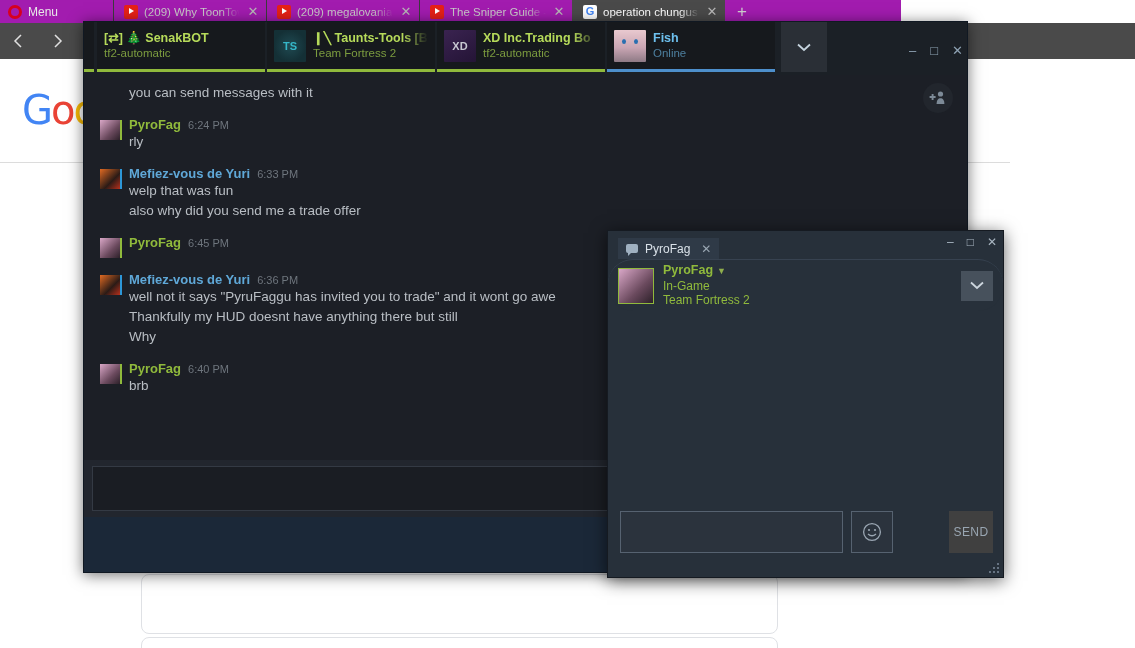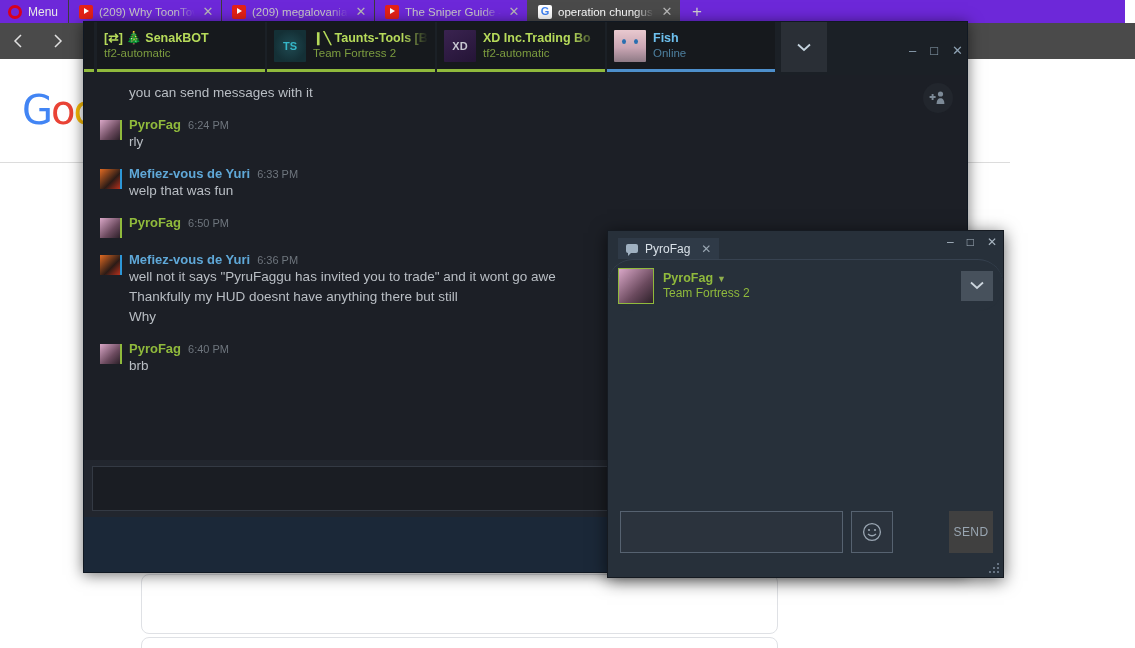--- a/index.html
+++ b/index.html
@@ -6,23 +6,23 @@
   html, body {
     width: 1135px; height: 648px;
     overflow: hidden;
     background: #ffffff;
     font-family: "Liberation Sans", sans-serif;
   }
   #root { position: relative; width: 1135px; height: 648px; }
 
   
   .browser-chrome {
-    position: absolute; left: 0; top: 0; width: 1125px; height: 23px;
-    background: #6d28d9;
-    display: flex; align-items: stretch;
+    position: absolute; left: 0; top: 0; width: 901px; height: 23px;
+    background: #a21caf;
+    display: flex; align-items: stretch; gap: 45px;
   }
   .menu-btn {
     display: flex; align-items: center; gap: 6px;
     padding: 0 10px 0 8px; height: 23px; color: #e8e8e8;
     font-size: 12px;
   }
   .opera-logo {
     width: 14px; height: 14px; border-radius: 50%;
     border: 3px solid #d7001e;
     box-sizing: border-box;
@@ -424,29 +424,30 @@
         </div>
 
         <div class="msg-group">
           <div class="m-avatar yuri"></div>
           <div class="m-body">
             <div class="m-head">
               <span class="m-name yuri">Mefiez-vous de Yuri</span>
               <span class="m-time">6:33 PM</span>
             </div>
             <div class="m-line">welp that was fun</div>
+            <div class="m-line">also why did you send me a trade offer</div>
           </div>
         </div>
 
         <div class="msg-group">
           <div class="m-avatar pyro"></div>
           <div class="m-body">
             <div class="m-head">
               <span class="m-name pyro">PyroFag</span>
-              <span class="m-time">6:50 PM</span>
+              <span class="m-time">6:45 PM</span>
             </div>
           </div>
         </div>
 
         <div class="msg-group">
           <div class="m-avatar yuri"></div>
           <div class="m-body">
             <div class="m-head">
               <span class="m-name yuri">Mefiez-vous de Yuri</span>
               <span class="m-time">6:36 PM</span>
@@ -496,20 +497,21 @@
         <div>✕</div>
       </div>
     </div>
 
     <div class="p-header">
       <div class="p-avatar"></div>
       <div class="p-meta">
         <div class="p-u">
           <span>PyroFag</span><span class="caret">▼</span>
         </div>
+        <div class="p-s">In-Game</div>
         <div class="p-s">Team Fortress 2</div>
       </div>
       <div class="p-dropbtn">
         <svg width="14" height="9" viewBox="0 0 14 9">
             <path d="M1 1.5 L7 7 L13 1.5" stroke="#cdd6de" stroke-width="1.8" fill="none"></path>
           </svg>
       </div>
     </div>
 
 

